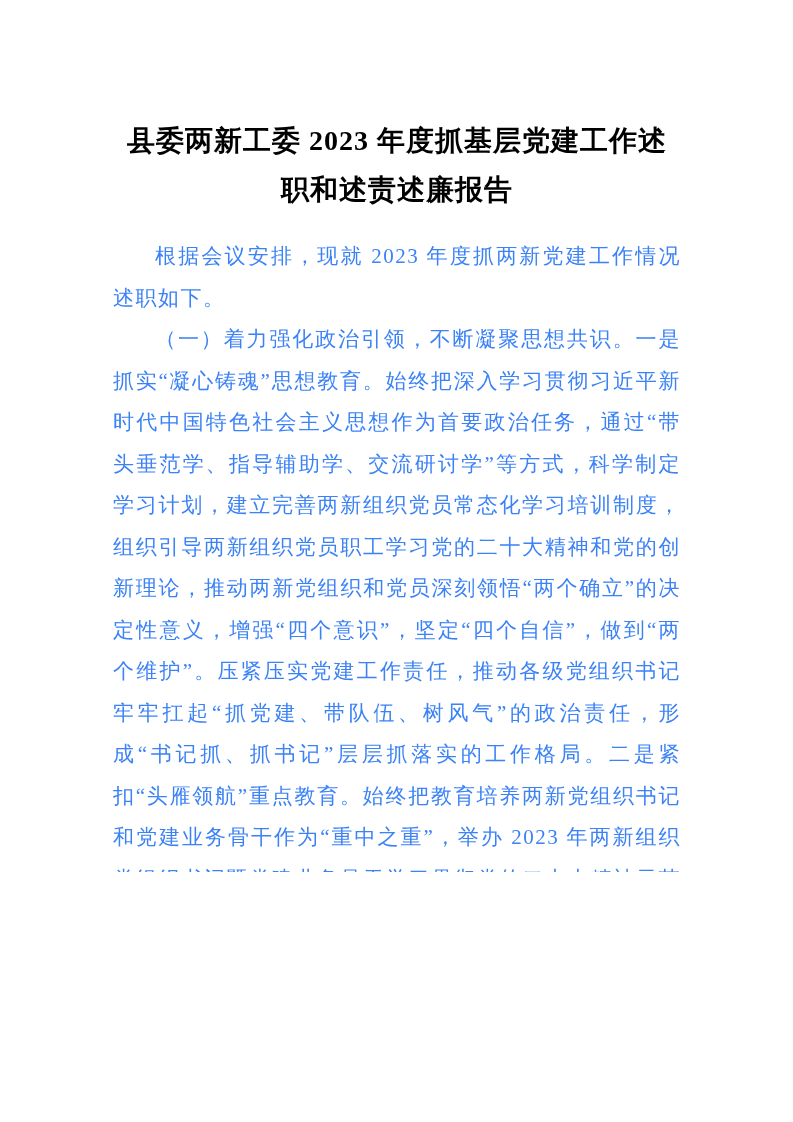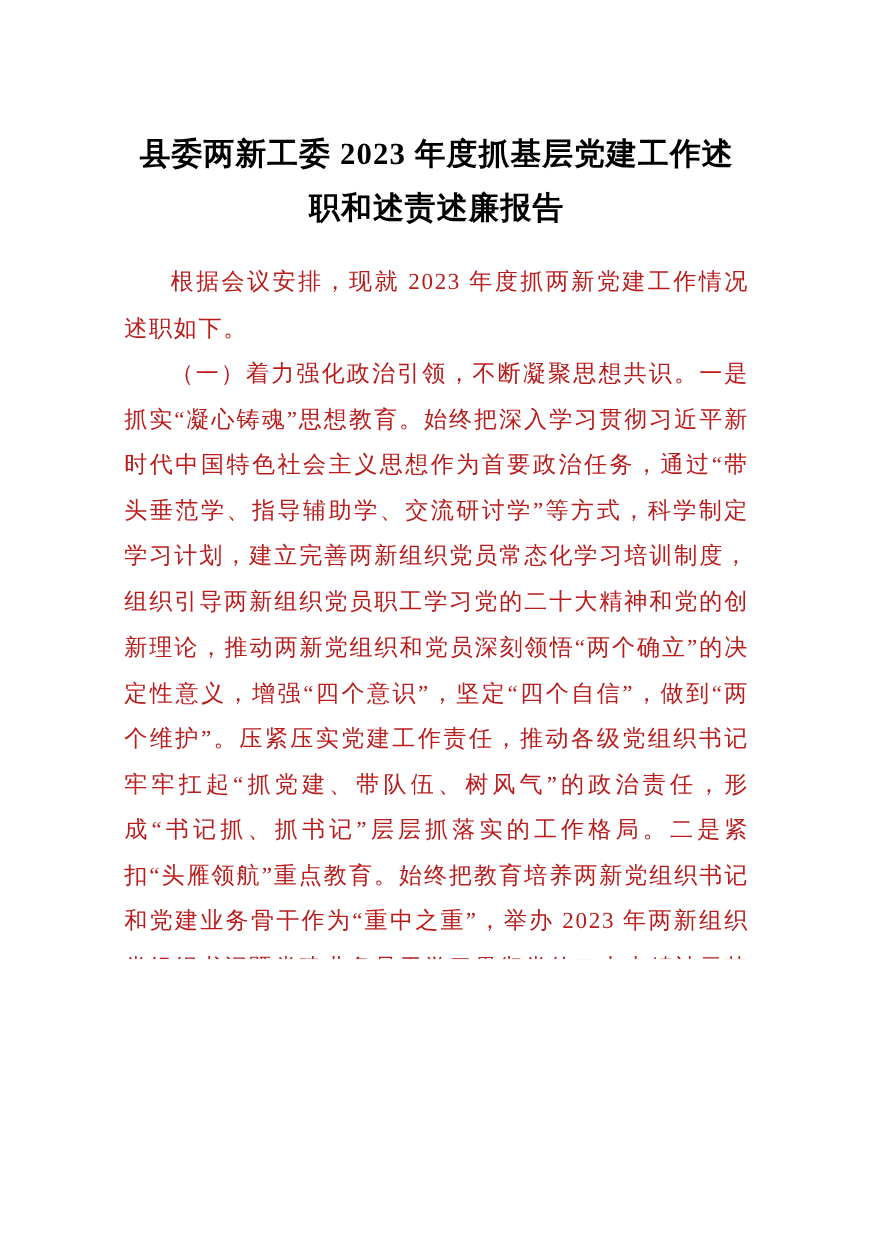--- a/index.html
+++ b/index.html
@@ -28,21 +28,21 @@
     margin: 0 0 22px 0;
     color: #000000;
   }
   .para {
     font-size: 21px;
     line-height: 41.5px;
     letter-spacing: 1.5px;
     text-align: justify;
     text-indent: 2em;
     margin: 0;
-    color: #b91c1c;
+    color: #3b82f6;
   }
   .para.heading {
     margin: 3px 0;
   }
 </style>
 </head>
 <body>
 
 <div class="page">
   <h1 class="doc-title">县委两新工委 2023 年度抓基层党建工作述职和述责述廉报告</h1>

